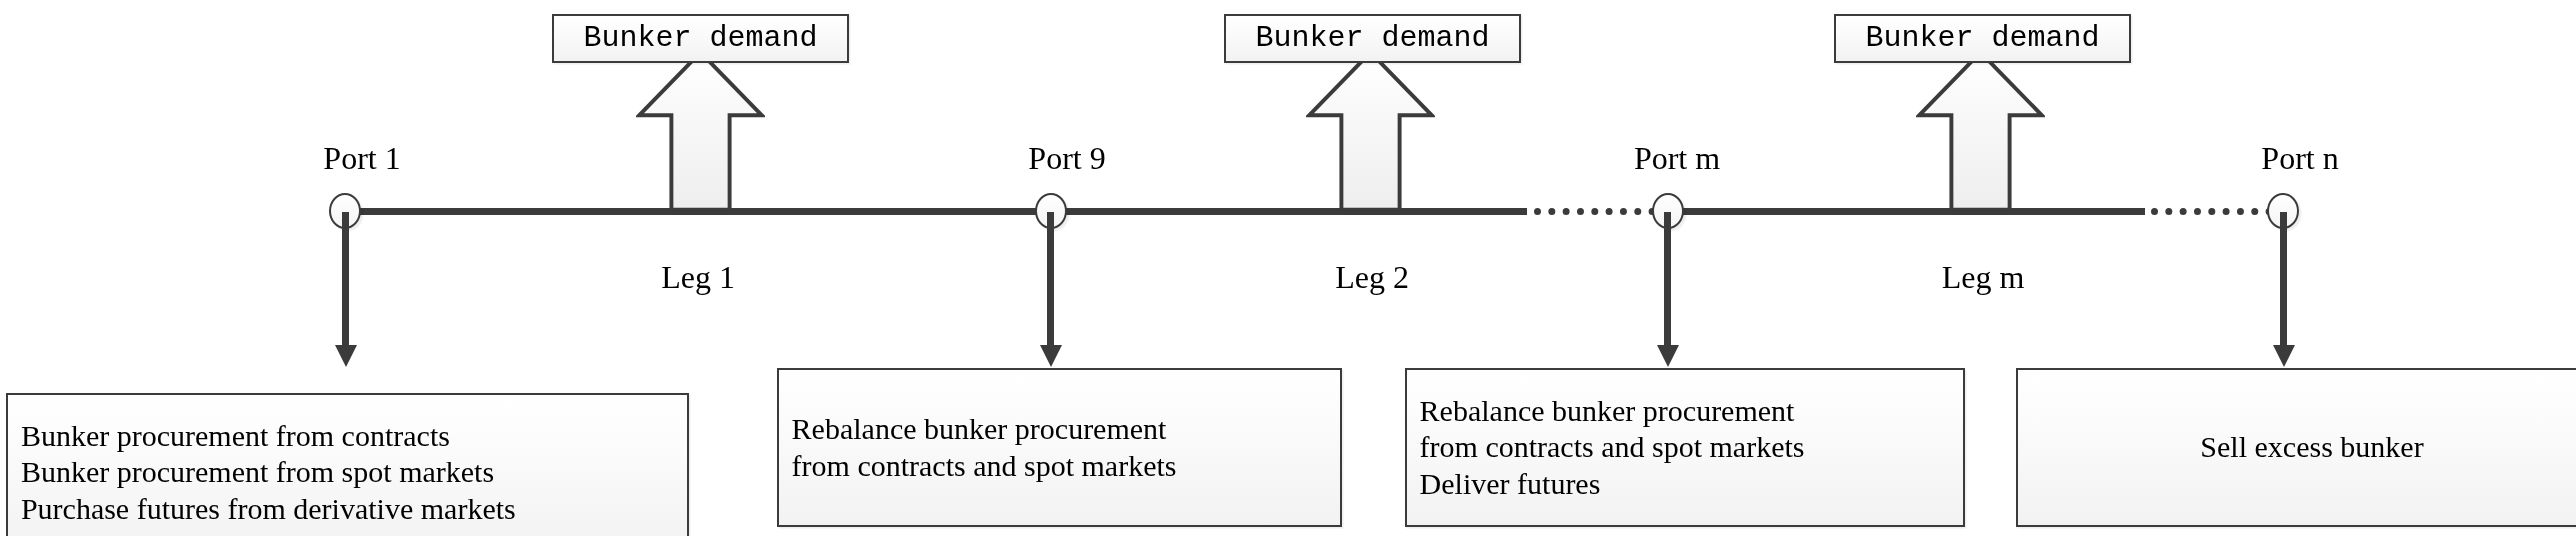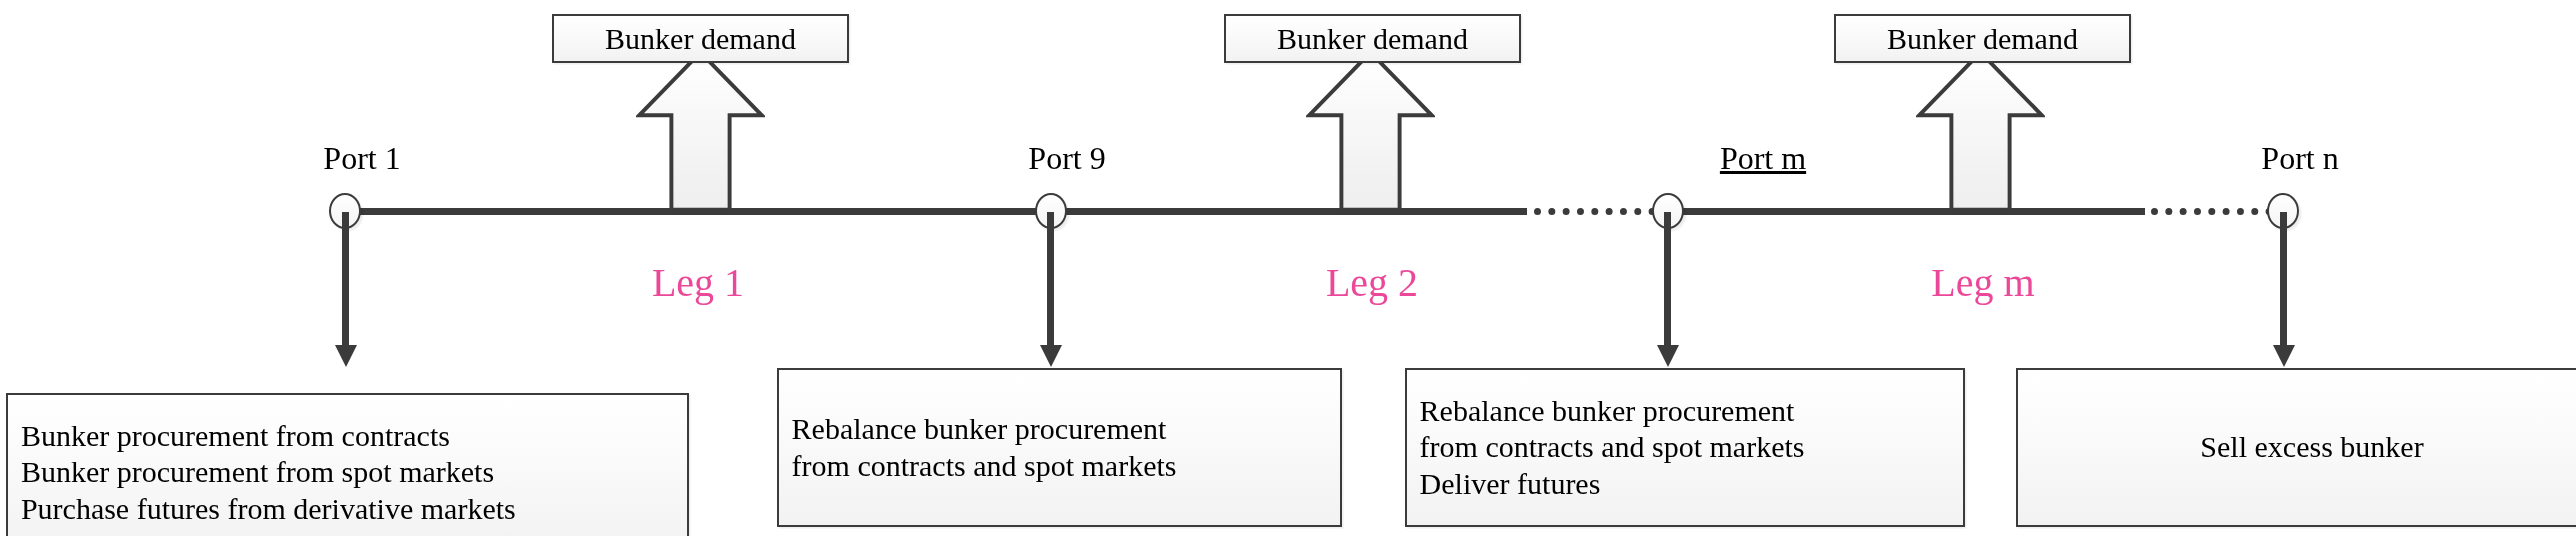--- a/index.html
+++ b/index.html
@@ -26,20 +26,21 @@
     background: linear-gradient(to bottom, #ffffff 0%, #fbfbfb 35%, #f2f2f2 100%);
     display: flex;
     align-items: center;
     color: #000000;
     box-shadow: 1.6px 1.6px 0 rgba(0,0,0,0.06);
   }
   .demand-box {
     justify-content: center;
     font-size: 30px;
     line-height: 1.1;
+    font-family: Liberation Mono, monospace;
   }
   .action-box {
     justify-content: flex-start;
     font-size: 30px;
     line-height: 1.22;
   }
   .action-box .lines {
     padding-left: 12.6px;
     white-space: pre-line;
   }
@@ -81,22 +82,22 @@
     font-size: 32px;
     color: #000000;
     white-space: nowrap;
     transform: translateX(-50%);
     margin-left: 17px;
   }
 
   
   .leg-label {
     position: absolute;
-    font-size: 40px;
-    color: #ec4899;
+    font-size: 32px;
+    color: #000000;
     white-space: nowrap;
     transform: translateX(-50%);
   }
 
   
   .down-arrow {
     position: absolute;
     width: 7px;
     background: #3b3b3b;
   }
@@ -136,21 +137,21 @@
 
   <div class="route-seg dashed" style="left:2151px; top:208px; width:136px;"></div>
 
   <div class="port-node" style="left:329px; top:193px;"></div>
   <div class="port-node" style="left:1035px; top:193px;"></div>
   <div class="port-node" style="left:1652px; top:193px;"></div>
   <div class="port-node" style="left:2267px; top:193px;"></div>
 
   <div class="port-label" style="left:345px; top:140px;">Port 1</div>
   <div class="port-label" style="left:1050px; top:140px;">Port 9</div>
-  <div class="port-label" style="left:1746px; top:140px;text-decoration:underline;">Port m</div>
+  <div class="port-label" style="left:1660px; top:140px;">Port m</div>
   <div class="port-label" style="left:2283px; top:140px;">Port n</div>
 
   <div class="leg-label" style="left:698px; top:259px;">Leg 1</div>
   <div class="leg-label" style="left:1372px; top:259px;">Leg 2</div>
   <div class="leg-label" style="left:1983px; top:259px;">Leg m</div>
 
   <div class="up-arrow" style="left:636px; top:49px;">
     <svg width="129" height="164" viewBox="0 0 164 208">
       <defs>
         <linearGradient id="upg1" x1="0" y1="0" x2="0" y2="1">

